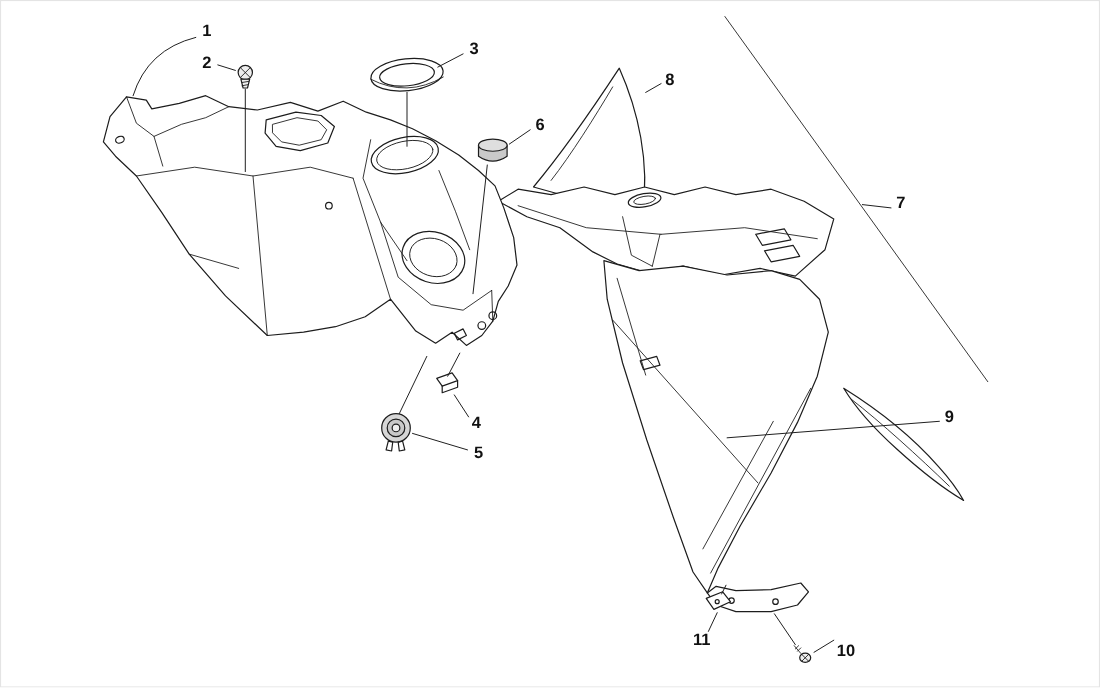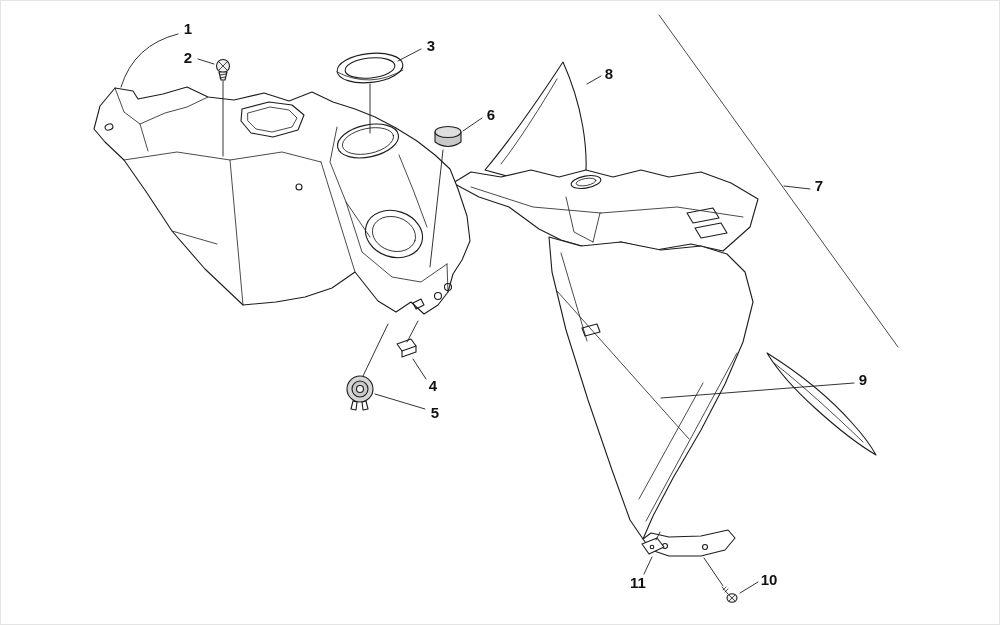--- a/index.html
+++ b/index.html
@@ -166,15 +166,15 @@
 
   <div class="callout" style="left:187px; top:27px;">1</div>
   <div class="callout" style="left:187px; top:56px;">2</div>
   <div class="callout" style="left:430px; top:44px;">3</div>
   <div class="callout" style="left:432px; top:384px;">4</div>
   <div class="callout" style="left:434px; top:411px;">5</div>
   <div class="callout" style="left:490px; top:113px;">6</div>
   <div class="callout" style="left:818px; top:184px;">7</div>
   <div class="callout" style="left:608px; top:72px;">8</div>
   <div class="callout" style="left:862px; top:378px;">9</div>
-  <div class="callout" style="left:768px; top:578px;text-align:right;">10</div>
+  <div class="callout" style="left:768px; top:591px;text-align:right;">10</div>
   <div class="callout" style="left:637px; top:581px;">11</div>
 </div>
 
 </body></html>

